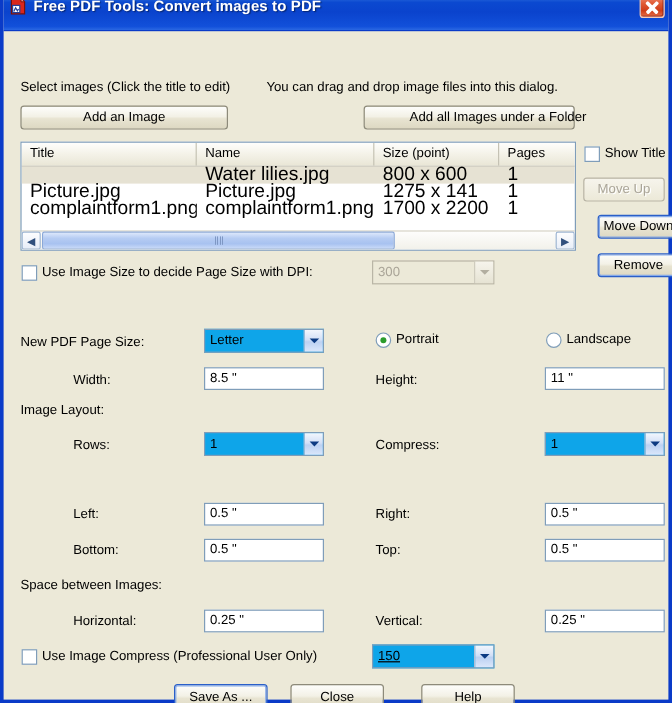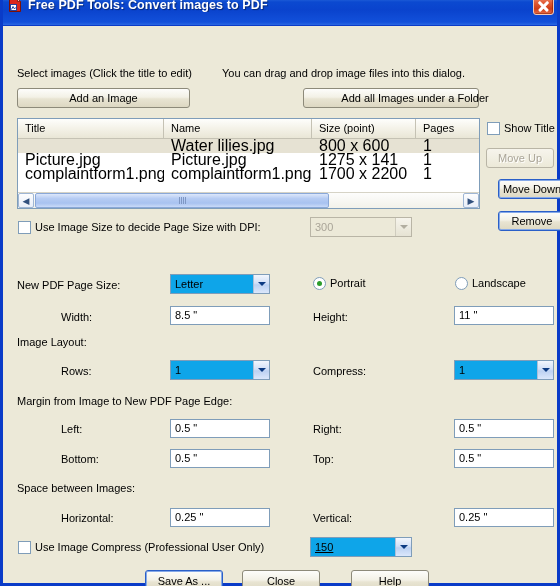--- a/index.html
+++ b/index.html
@@ -257,21 +257,20 @@
         </span>
     </div>
     <div class="lbl" style="left:310px;top:339px;">Compress:</div>
     <div class="combo" style="left:451px;top:334px;width:100px;">
       <span class="cval">1</span>
       <span class="carrow">
           <span class="arrow-dn"></span>
         </span>
     </div>
 
-    <div class="lbl" style="left:14px;top:369px;">Margin from Image to New PDF Page Edge:</div>
     <div class="lbl" style="left:58px;top:397px;">Left:</div>
     <div class="textbox" style="left:167px;top:393px;width:100px;">0.5 "</div>
     <div class="lbl" style="left:310px;top:397px;">Right:</div>
     <div class="textbox" style="left:451px;top:393px;width:100px;">0.5 "</div>
 
     <div class="lbl" style="left:58px;top:427px;">Bottom:</div>
     <div class="textbox" style="left:167px;top:423px;width:100px;">0.5 "</div>
     <div class="lbl" style="left:310px;top:427px;">Top:</div>
     <div class="textbox" style="left:451px;top:423px;width:100px;">0.5 "</div>
 

